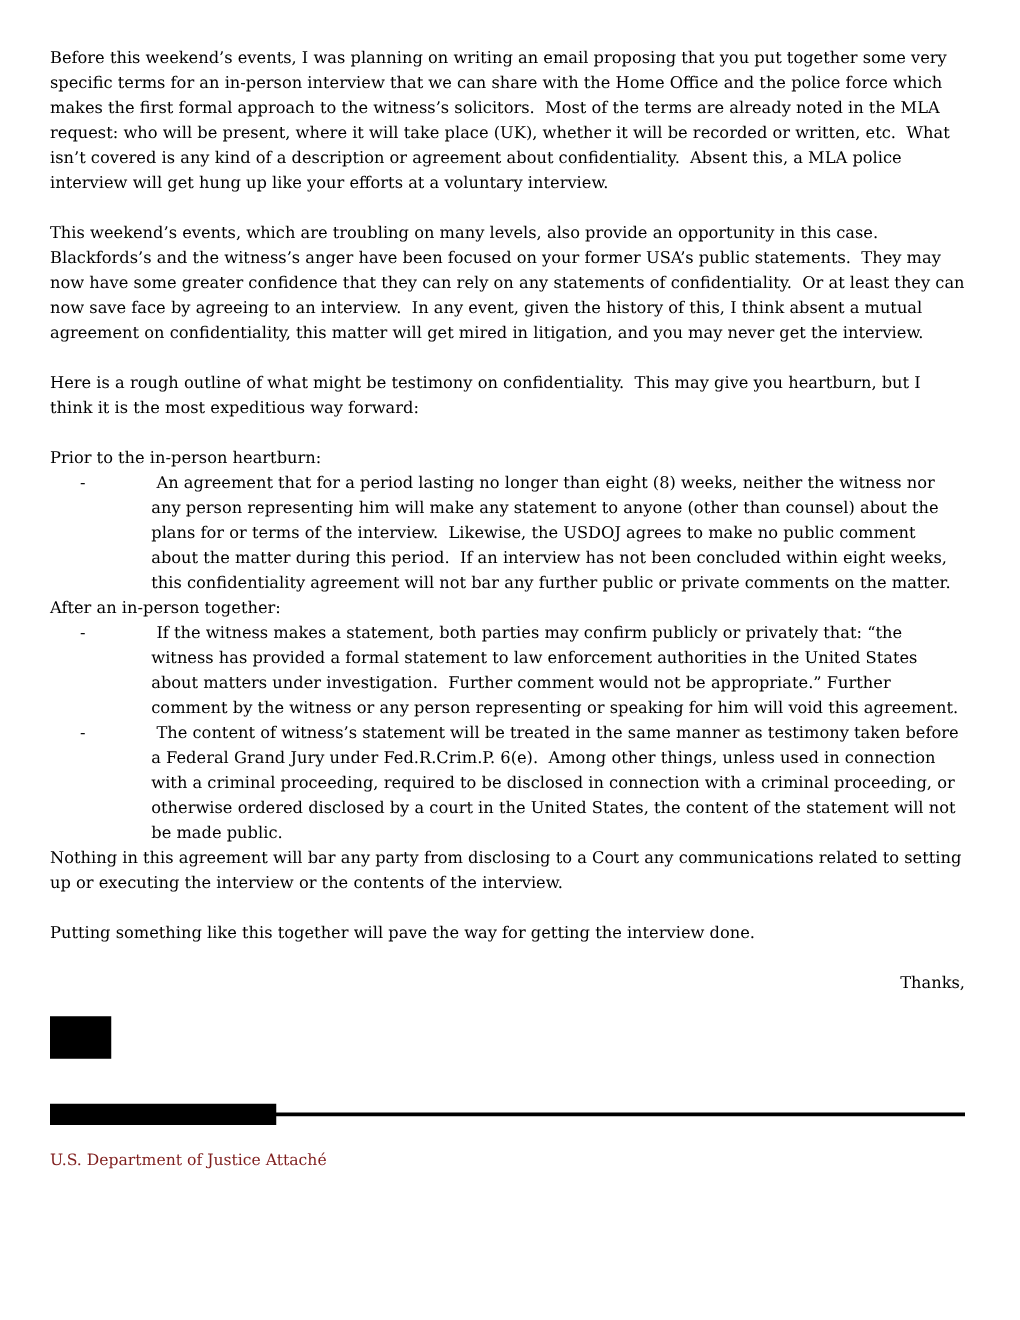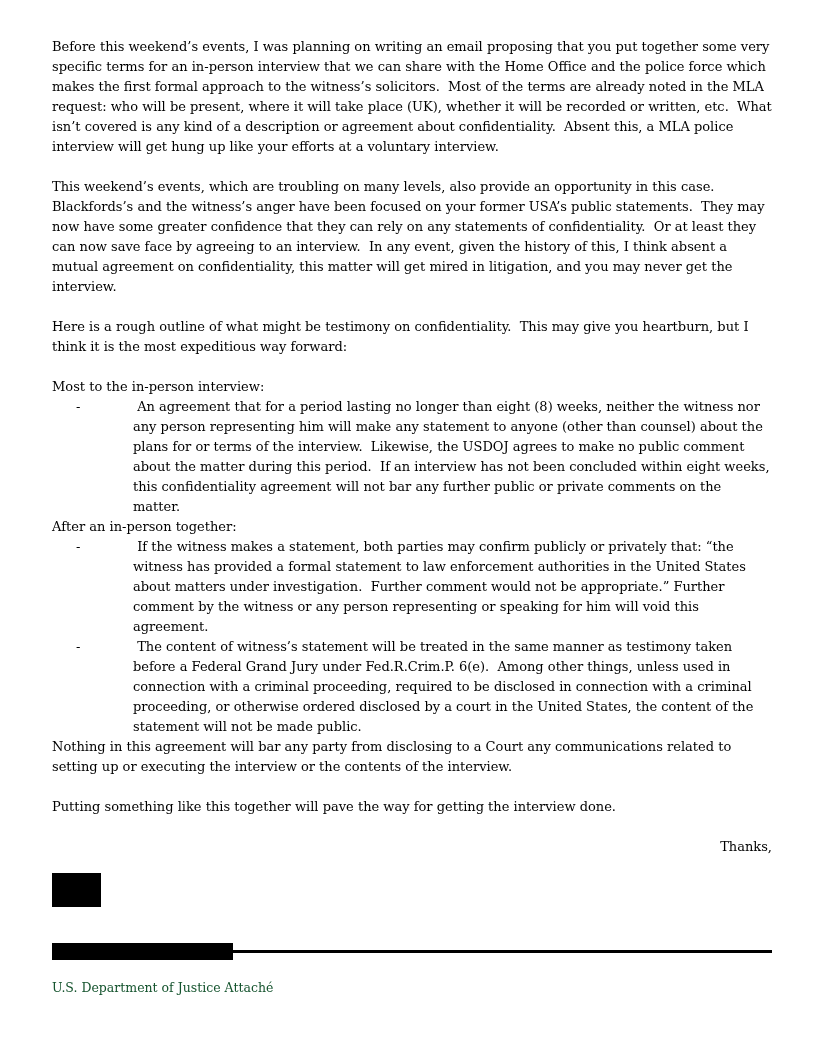--- a/index.html
+++ b/index.html
@@ -9,21 +9,21 @@
   }
   body {
     width: 816px;
     height: 1056px;
     overflow: hidden;
   }
   .page {
     box-sizing: border-box;
     width: 816px;
     height: 828px;
-    padding: 37px 44px 0 52px;
+    padding: 37px 44px 0 40px;
     font-family: "DejaVu Serif", "Liberation Serif", serif;
     font-size: 13px;
     line-height: 20px;
     color: #000000;
     background: #ffffff;
   }
   .para {
     margin: 0 0 20px 0;
     white-space: pre-wrap;
   }
@@ -73,35 +73,35 @@
     left: 0;
     top: 0;
     width: 181px;
     height: 17px;
     background: #000000;
   }
   .sig-org {
     margin-top: 19px;
     font-size: 12.5px;
     line-height: 16px;
-    color: #14532d;
+    color: #7f1d1d;
   }
 </style>
 </head>
 <body>
 
 <div class="page">
 
   <p class="para">Before this weekend’s events, I was planning on writing an email proposing that you put together some very specific terms for an in-person interview that we can share with the Home Office and the police force which makes the first formal approach to the witness’s solicitors.  Most of the terms are already noted in the MLA request: who will be present, where it will take place (UK), whether it will be recorded or written, etc.  What isn’t covered is any kind of a description or agreement about confidentiality.  Absent this, a MLA police interview will get hung up like your efforts at a voluntary interview.</p>
 
   <p class="para">This weekend’s events, which are troubling on many levels, also provide an opportunity in this case.  Blackfords’s and the witness’s anger have been focused on your former USA’s public statements.  They may now have some greater confidence that they can rely on any statements of confidentiality.  Or at least they can now save face by agreeing to an interview.  In any event, given the history of this, I think absent a mutual agreement on confidentiality, this matter will get mired in litigation, and you may never get the interview.</p>
 
   <p class="para">Here is a rough outline of what might be testimony on confidentiality.  This may give you heartburn, but I think it is the most expeditious way forward:</p>
 
-  <p class="list-heading">Most to the in-person interview:</p>
+  <p class="list-heading">Prior to the in-person heartburn:</p>
 
   <div class="bullet">
     <span class="dash">-</span>
     <span class="bullet-text"> An agreement that for a period lasting no longer than eight (8) weeks, neither the witness nor any person representing him will make any statement to anyone (other than counsel) about the plans for or terms of the interview.  Likewise, the USDOJ agrees to make no public comment about the matter during this period.  If an interview has not been concluded within eight weeks, this confidentiality agreement will not bar any further public or private comments on the matter.</span>
   </div>
 
   <p class="list-heading">After an in-person together:</p>
 
   <div class="bullet">
     <span class="dash">-</span>

